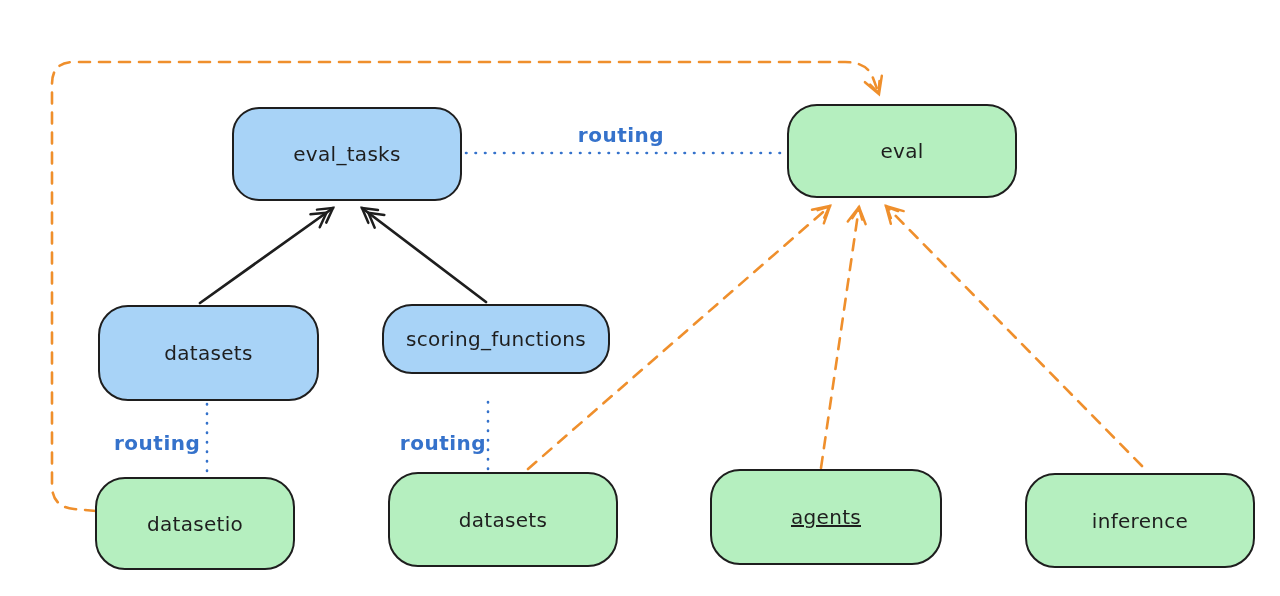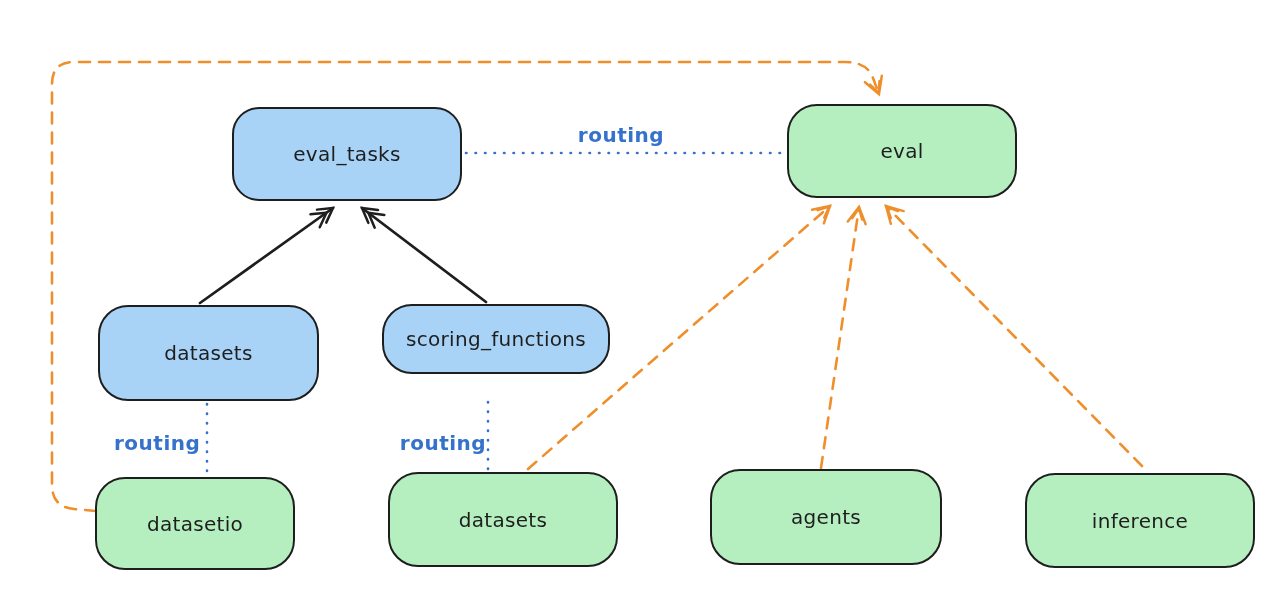--- a/index.html
+++ b/index.html
@@ -62,21 +62,21 @@
   </div>
   <div class="node blue" style="left:382px;top:304px;width:228px;height:70px;">
     <span>scoring_functions</span>
   </div>
   <div class="node green" style="left:95px;top:477px;width:200px;height:93px;">
     <span>datasetio</span>
   </div>
   <div class="node green" style="left:388px;top:472px;width:230px;height:95px;">
     <span>datasets</span>
   </div>
-  <div class="node green" style="left:710px;top:469px;width:232px;height:96px;">
+  <div class="node green" style="left:710px;top:469px;width:232px;height:96px;text-decoration:underline;">
     <span>agents</span>
   </div>
   <div class="node green" style="left:1025px;top:467px;width:230px;height:95px;margin-top:6px;">
     <span>inference</span>
   </div>
 
   <div class="edge-label" style="left:561px;top:115px;width:120px;">routing</div>
   <div class="edge-label" style="left:114px;top:423px;width:84px;">routing</div>
   <div class="edge-label" style="left:396px;top:423px;width:94px;">routing</div>
 

